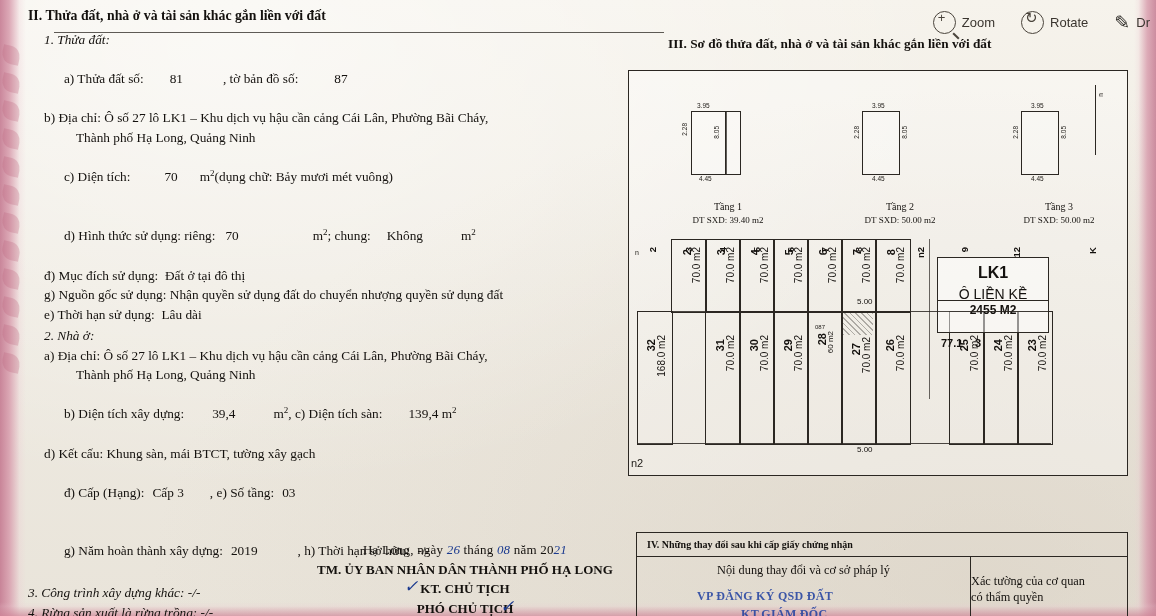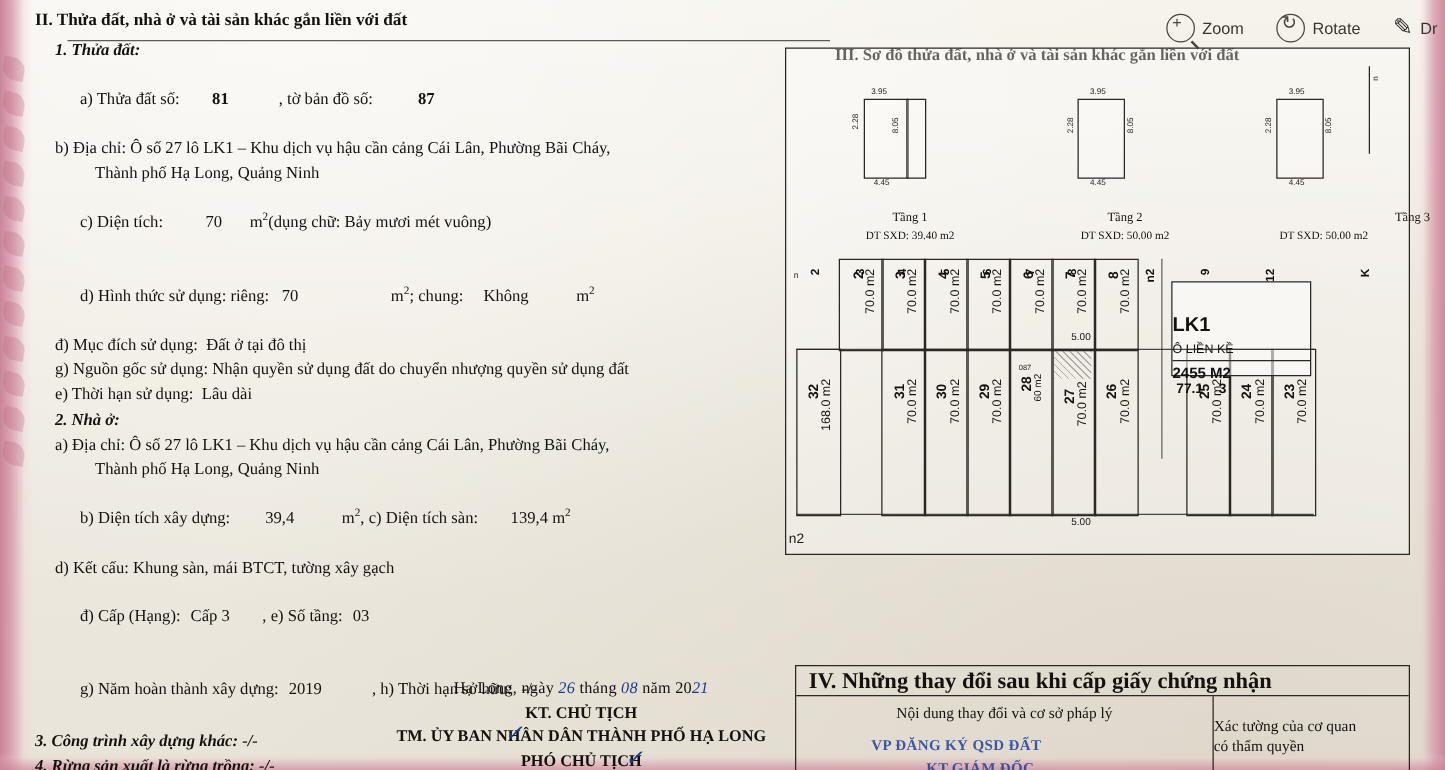--- a/index.html
+++ b/index.html
@@ -39,57 +39,57 @@
   .tool .circ{width:21px;height:21px;border:1.6px solid #4a443c;border-radius:50%;position:relative;display:inline-block;}
   .tool .circ.mag:after{content:"";position:absolute;right:-5px;bottom:-4px;width:8px;height:2px;background:#4a443c;transform:rotate(45deg);}
   .tool .circ.mag:before{content:"+";position:absolute;left:4px;top:-2px;font-size:13px;color:#4a443c;}
   .tool .circ.rot:before{content:"↻";position:absolute;left:3px;top:-3px;font-size:15px;color:#4a443c;}
   .pen{font-size:19px;color:#2c2a26;line-height:1;}
 
   
   .left{position:absolute;left:28px;top:6px;width:600px;font-size:13.3px;line-height:1.47;}
   .h-sec{font-weight:bold;font-size:13.8px;}
   .it{font-style:italic;}
-  .bold{font-weight:bold;}
+  .bold{font-weight:normal;}
   .row{white-space:pre;}
   .indent{padding-left:16px;}
   .sup{font-size:9px;vertical-align:super;}
   .hrline{position:absolute;left:26px;top:26px;width:610px;height:1px;background:#2a2520;opacity:.75;}
 
   
   .rightTitle{position:absolute;left:668px;top:36px;font-weight:bold;font-size:13.3px;}
-  .diagram{position:absolute;left:628px;top:38px;width:498px;height:404px;
+  .diagram{position:absolute;left:628px;top:70px;width:498px;height:404px;
     border:1.4px solid #2b2722;background:rgba(255,255,255,0.35);}
   .dg-inner{position:absolute;inset:0;}
   .smallbox{position:absolute;border:1.1px solid #2b2722;background:rgba(255,255,255,0.25);}
   .lbl{position:absolute;font-family:"Liberation Sans", sans-serif;font-size:6.5px;color:#1d1a16;}
   .lbl.v{writing-mode:vertical-rl;transform:rotate(180deg);}
   .floor-cap{position:absolute;font-family:"Liberation Serif",serif;font-size:10px;text-align:center;}
   .parcel{position:absolute;border:1.1px solid #2b2722;}
   .pnum{position:absolute;font-family:"Liberation Sans", sans-serif;font-weight:bold;font-size:11px;
     writing-mode:vertical-rl;transform:rotate(180deg);}
   .parea{position:absolute;font-family:"Liberation Sans", sans-serif;font-size:10px;
     writing-mode:vertical-rl;transform:rotate(180deg);}
   .topnum{position:absolute;font-family:"Liberation Sans", sans-serif;font-size:9.5px;font-weight:bold;
     writing-mode:vertical-rl;transform:rotate(180deg);}
   .lk1box{position:absolute;border:1.4px solid #2b2722;background:rgba(255,255,255,0.5);}
-  .lk1t{position:absolute;font-family:"Liberation Sans", sans-serif;text-align:left;width:100%;margin-top:20px;}
+  .lk1t{position:absolute;font-family:"Liberation Sans", sans-serif;text-align:center;width:100%;}
   .hatch{position:absolute;background:
      repeating-linear-gradient(45deg, rgba(40,36,32,.55) 0 1px, rgba(255,255,255,0) 1px 4px);}
   .dim{position:absolute;font-family:"Liberation Sans", sans-serif;font-size:8px;}
   .tick{position:absolute;background:#2b2722;}
 
   
   .sign{position:absolute;left:300px;top:540px;width:330px;text-align:center;font-size:13px;line-height:1.5;}
   .sign .l1{letter-spacing:.2px;}
   .sign .l2{font-weight:bold;}
   .hand{font-family:"Liberation Serif",serif;font-style:italic;color:#1b3a8f;}
   .ivbox{position:absolute;left:636px;top:532px;width:490px;height:84px;border:1.3px solid #2b2722;}
   .ivhead{position:absolute;left:0;top:0;width:100%;height:24px;border-bottom:1.2px solid #2b2722;
-    display:flex;align-items:center;padding-left:10px;font-weight:bold;font-size:18px;box-sizing:border-box;}
+    display:flex;align-items:center;padding-left:10px;font-weight:bold;font-size:10px;box-sizing:border-box;}
   .ivcol{position:absolute;top:24px;height:60px;display:flex;align-items:flex-start;justify-content:center;
     padding-top:6px;font-size:12.3px;text-align:center;box-sizing:border-box;}
   .ivsplit{position:absolute;left:333px;top:24px;width:1.2px;height:60px;background:#2b2722;}
   .stamp{position:absolute;color:#1f3fa0;font-weight:bold;font-size:12px;letter-spacing:.3px;opacity:.85;}
   .blur{filter:blur(.25px);}
 </style>
 </head>
 <body>
 
 <div class="page">
@@ -209,21 +209,21 @@
       <div class="lbl v" style="left:272px;top:55px;">8.05</div>
       <div class="lbl" style="left:243px;top:104px;">4.45</div>
       <div class="floor-cap" style="left:186px;top:130px;width:170px;">Tầng 2</div>
       <div class="floor-cap" style="left:186px;top:144px;width:170px;font-size:9px;">DT SXD: 50.00 m2</div>
 
       <div class="smallbox" style="left:392px;top:40px;width:36px;height:62px;"></div>
       <div class="lbl" style="left:402px;top:31px;">3.95</div>
       <div class="lbl v" style="left:383px;top:55px;">2.28</div>
       <div class="lbl v" style="left:431px;top:55px;">8.05</div>
       <div class="lbl" style="left:402px;top:104px;">4.45</div>
-      <div class="floor-cap" style="left:345px;top:130px;width:170px;text-align:right;">Tầng 3</div>
+      <div class="floor-cap" style="left:345px;top:130px;width:170px;">Tầng 3</div>
       <div class="floor-cap" style="left:345px;top:144px;width:170px;font-size:9px;">DT SXD: 50.00 m2</div>
 
       <div class="tick" style="left:466px;top:14px;width:1px;height:70px;"></div>
       <div class="lbl v" style="left:468px;top:22px;">n</div>
 
       <div class="parcel" style="left:42px;top:168px;width:34px;height:72px;"></div>
       <div class="pnum" style="left:52px;top:178px;">2</div>
       <div class="parea" style="left:62px;top:176px;">70.0 m2</div>
 
       <div class="parcel" style="left:76px;top:168px;width:34px;height:72px;"></div>
@@ -301,21 +301,21 @@
       <div class="parcel" style="left:354px;top:240px;width:34px;height:132px;"></div>
       <div class="pnum" style="left:363px;top:268px;">24</div>
       <div class="parea" style="left:374px;top:264px;">70.0 m2</div>
 
       <div class="parcel" style="left:388px;top:240px;width:34px;height:132px;"></div>
       <div class="pnum" style="left:397px;top:268px;">23</div>
       <div class="parea" style="left:408px;top:264px;">70.0 m2</div>
 
       <div class="lk1box" style="left:308px;top:186px;width:110px;height:74px;">
         <div class="lk1t" style="top:6px;font-size:16px;font-weight:bold;">LK1</div>
-        <div class="lk1t" style="top:28px;font-size:10px;">Ô LIỀN KỀ</div>
+        <div class="lk1t" style="top:28px;font-size:14px;">Ô LIỀN KỀ</div>
         <div class="lk1t" style="top:42px;font-size:12px;font-weight:bold;border-top:1px solid #2b2722;padding-top:2px;">2455 M2</div>
       </div>
       <div class="dim" style="left:312px;top:266px;font-size:11px;font-weight:bold;">77.1</div>
       <div class="dim" style="left:346px;top:266px;font-size:11px;font-weight:bold;">3</div>
 
       <div class="tick" style="left:8px;top:240px;width:414px;height:1px;opacity:.85;"></div>
       <div class="tick" style="left:8px;top:372px;width:414px;height:1px;opacity:.85;"></div>
       <div class="tick" style="left:300px;top:168px;width:1px;height:160px;opacity:.7;"></div>
 
       <div class="lbl" style="left:2px;top:386px;font-size:11px;">n2</div>
@@ -324,22 +324,22 @@
   </div>
 
   <div class="sign">
     <div class="l1">
       <span>Hạ Long, ngày</span>
       <span class="hand">26</span>
       <span>tháng</span>
       <span class="hand">08</span>
       <span>năm 20</span><span class="hand">21</span>
     </div>
+    <div class="l2">TM. ỦY BAN NHÂN DÂN THÀNH PHỐ HẠ LONG</div>
     <div class="l2">KT. CHỦ TỊCH</div>
-    <div class="l2">TM. ỦY BAN NHÂN DÂN THÀNH PHỐ HẠ LONG</div>
     <div class="l2">PHÓ CHỦ TỊCH</div>
   </div>
   <div class="hand" style="position:absolute;left:404px;top:576px;font-size:17px;">✓</div>
   <div class="hand" style="position:absolute;left:500px;top:596px;font-size:17px;">✓</div>
 
   <div class="ivbox">
     <div class="ivhead">IV. Những thay đổi sau khi cấp giấy chứng nhận</div>
     <div class="ivcol" style="left:0;width:333px;">Nội dung thay đổi và cơ sở pháp lý</div>
     <div class="ivsplit"></div>
     <div class="ivcol" style="left:334px;width:156px;flex-direction:column;line-height:1.3;">

